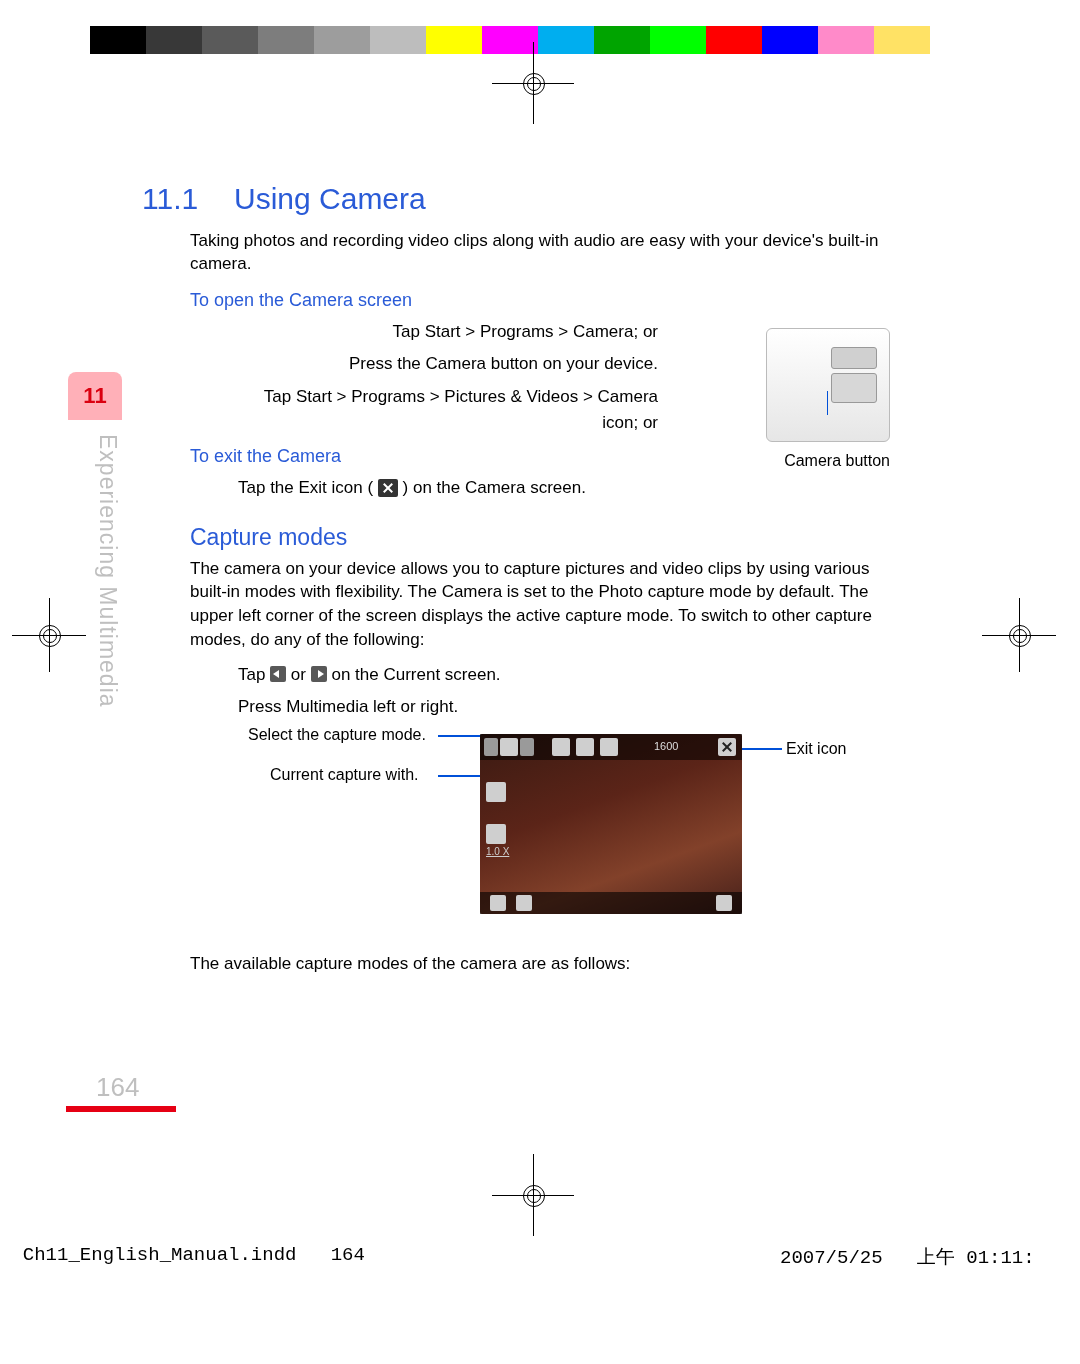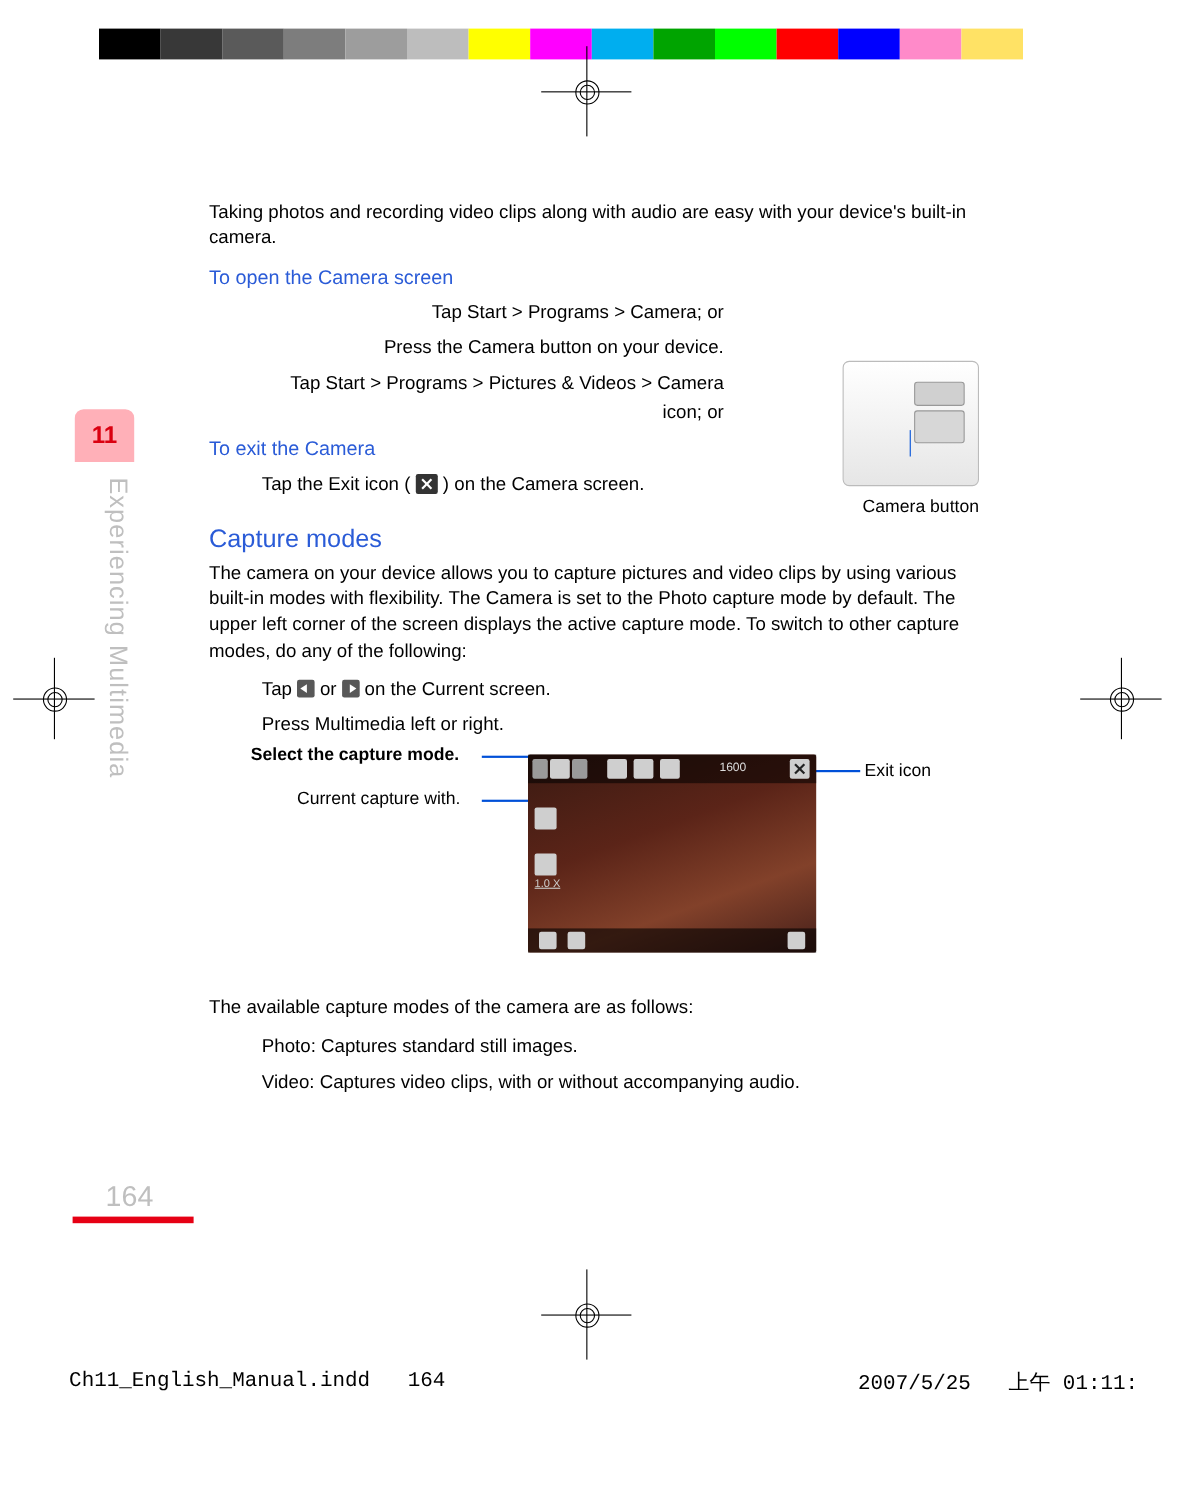--- a/index.html
+++ b/index.html
@@ -214,21 +214,20 @@
     background:#e60014;
   }
 
   .slug {
     position:absolute;
     left: 0;
     top: 1222px;
     font-family: "Courier New", monospace;
     font-size: 19px;
     white-space: pre;
-    padding-left: 40px;
   }
   .slug .r { position:absolute; left: 780px; }
 </style>
 </head>
 <body>
 
 <div class="color-bar" id="colorbar">
     <div class="sw" style="width: 56px; background: rgb(0, 0, 0);"></div>
     <div class="sw" style="width: 56px; background: rgb(56, 56, 56);"></div>
     <div class="sw" style="width: 56px; background: rgb(90, 90, 90);"></div>
@@ -270,20 +269,23 @@
     <div class="vline"></div>
     <div class="circle1"></div>
     <div class="circle2"></div>
   </div>
 
 <div class="chapter-tab">11</div>
 <div class="side-label">Experiencing Multimedia</div>
 
 <div class="content">
 
+  <h1 class="sec-title">
+    <span class="num">11.1</span><span>Using Camera</span>
+  </h1>
 
   <p class="intro-p">Taking photos and recording video clips along with audio are easy with your device's built-in camera.</p>
 
   <div class="cam-fig">
     <div class="cam-device">
       <div class="btn"></div>
       <div class="btn2"></div>
       <div class="lead"></div>
     </div>
     <div class="cam-caption">Camera button</div>
@@ -307,21 +309,21 @@
   <p class="body-p">The camera on your device allows you to capture pictures and video clips by using various built-in modes with flexibility. The Camera is set to the Photo capture mode by default. The upper left corner of the screen displays the active capture mode. To switch to other capture modes, do any of the following:</p>
 
   <div class="bullet-block">
     <p>
       <span>Tap </span><span class="arrow-icon-inline l"></span><span> or </span><span class="arrow-icon-inline r"></span><span> on the Current screen.</span>
     </p>
     <p>Press Multimedia left or right.</p>
   </div>
 
   <div class="cam-diagram">
-    <div class="lbl" style="left:38px; top:0;font-weight:bold;">Select the capture mode.</div>
+    <div class="lbl" style="left:58px; top:0;">Select the capture mode.</div>
     <div class="lead-line" style="left:248px; top:9px; width:56px; height:1.5px;"></div>
     <div class="lead-line" style="left:304px; top:9px; width:1.5px; height:8px;"></div>
 
     <div class="lbl" style="left:80px; top:40px;">Current capture with.</div>
     <div class="lead-line" style="left:248px; top:49px; width:60px; height:1.5px;"></div>
     <div class="lead-line" style="left:308px; top:24px; width:1.5px; height:26px;"></div>
 
     <div class="lbl" style="left:596px; top:14px;">Exit icon</div>
     <div class="lead-line" style="left:548px; top:22px; width:44px; height:1.5px;"></div>
 
@@ -339,24 +341,20 @@
       <div class="sideico s2"></div>
       <div class="stxt">1.0 X</div>
       <div class="botbar"></div>
       <div class="botico b1"></div>
       <div class="botico b2"></div>
       <div class="botico b3"></div>
     </div>
   </div>
 
   <p class="body-p" style="margin-top:26px;">The available capture modes of the camera are as follows:</p>
-  <div class="bullet-block">
-    <p>Photo: Captures standard still images.</p>
-    <p>Video: Captures video clips, with or without accompanying audio.</p>
-  </div>
 
 </div>
 
 <div class="page-num">164</div>
 <div class="page-num-underline"></div>
 
 <div class="slug">
   <span>Ch11_English_Manual.indd   164</span><span class="r">2007/5/25   上午 01:11:</span>
 </div>
 

